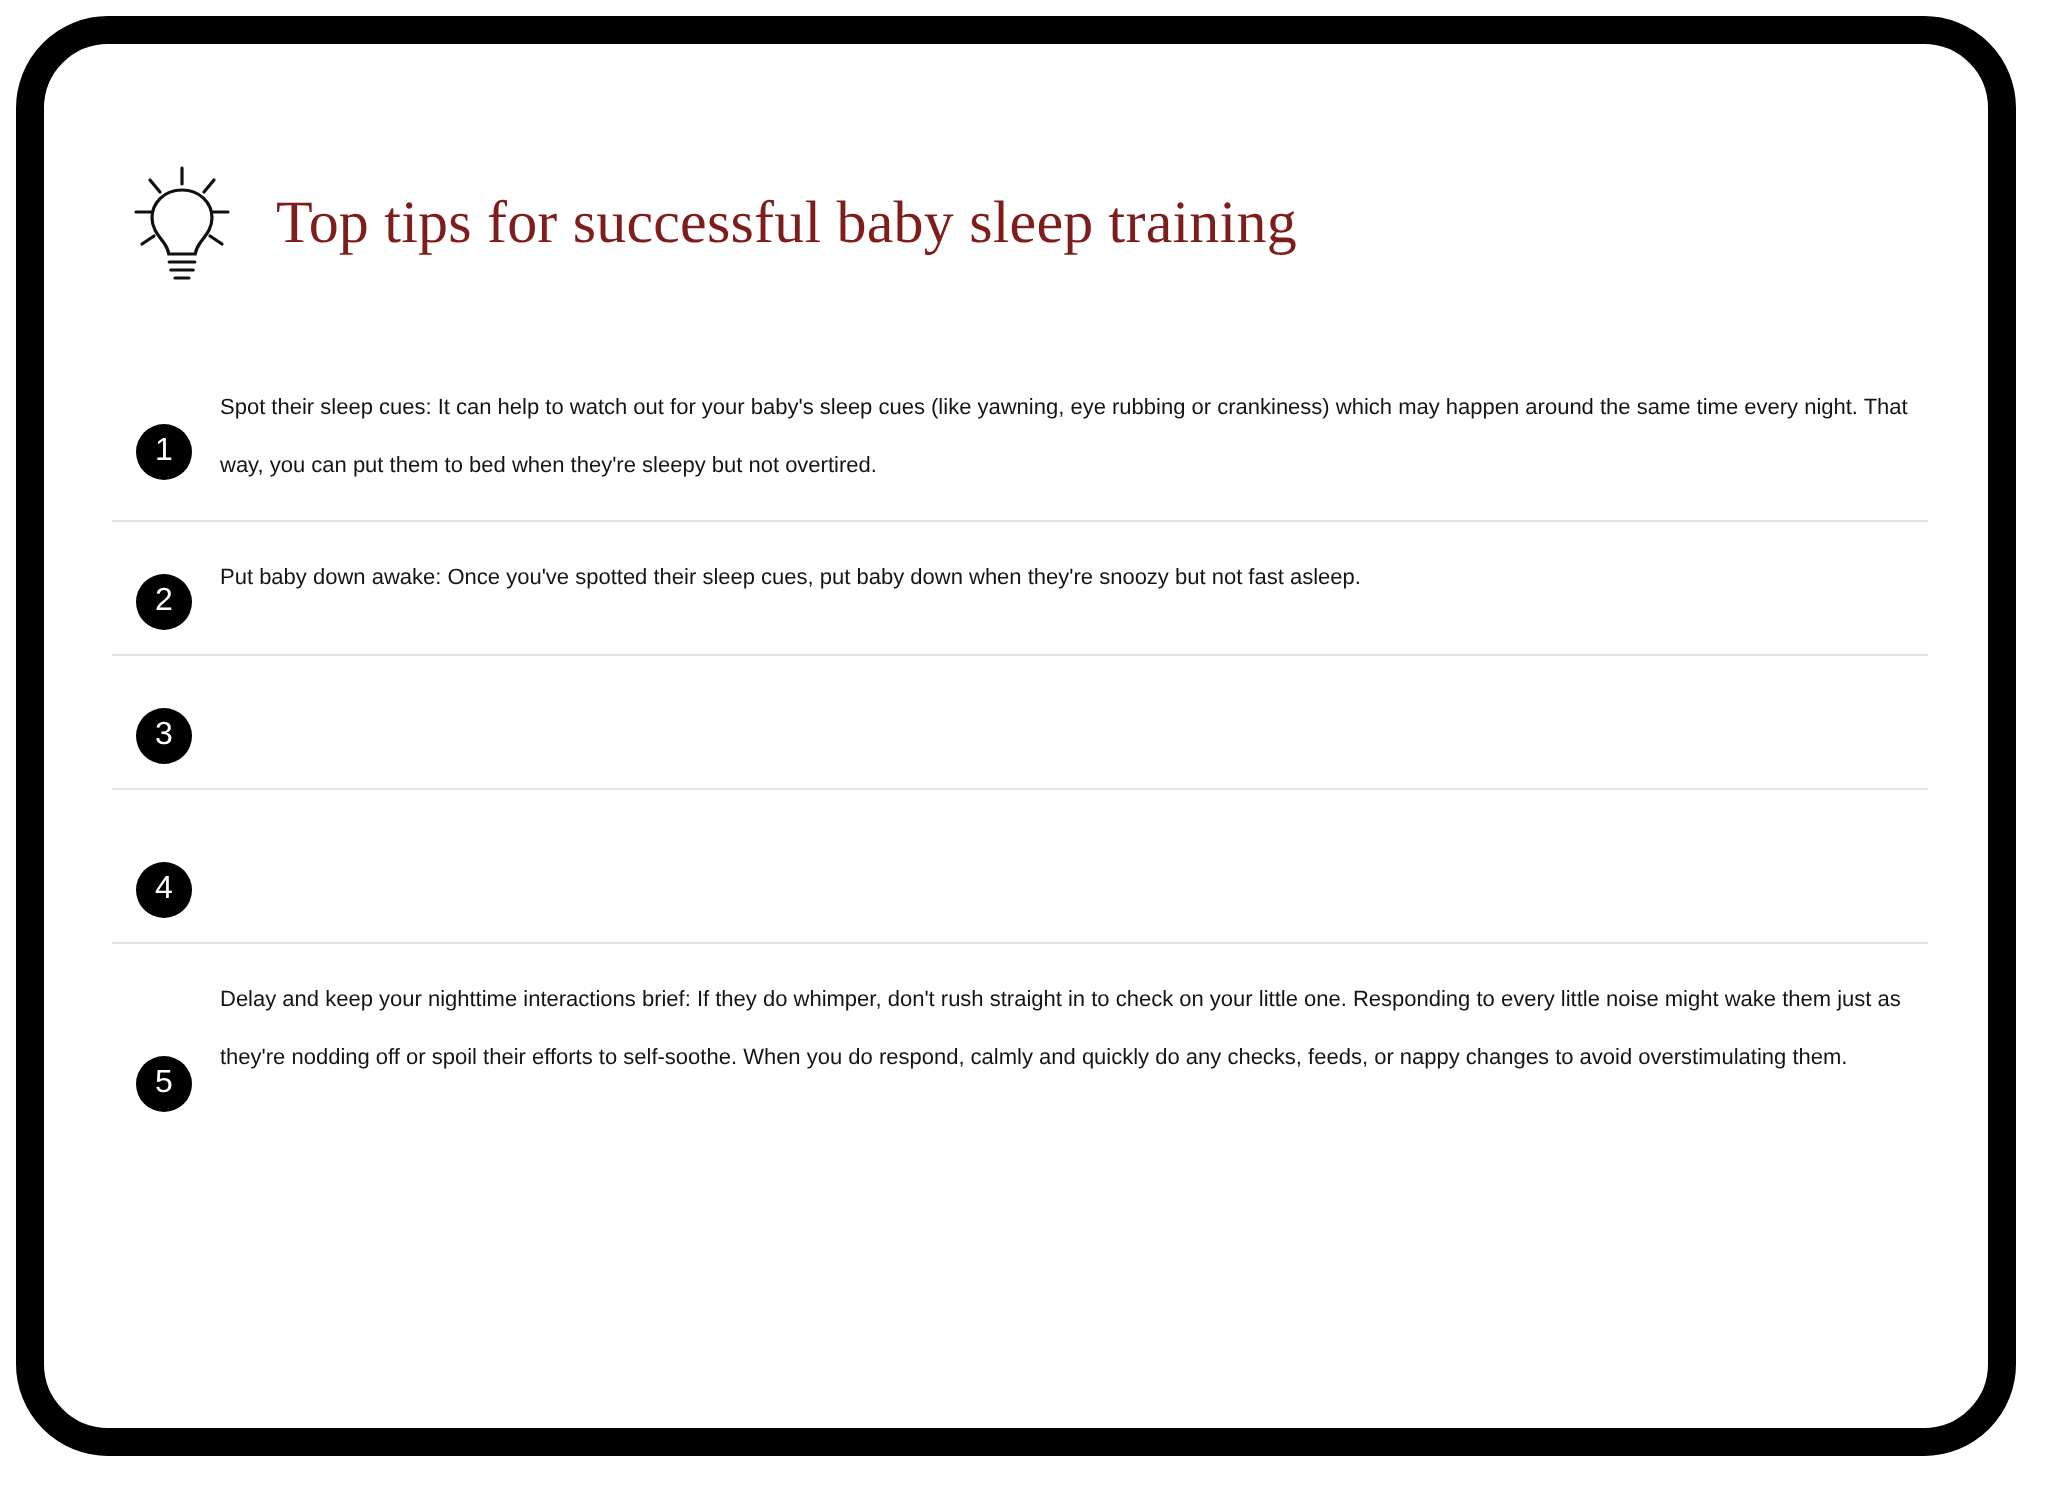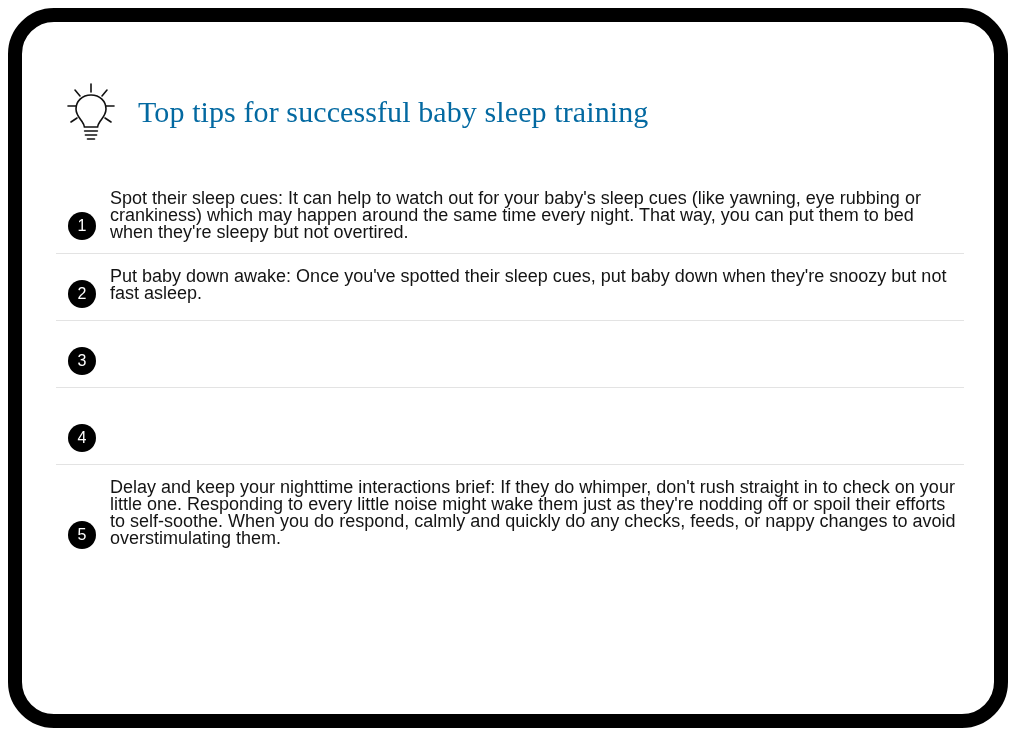--- a/index.html
+++ b/index.html
@@ -45,21 +45,21 @@
 
   .bulb-icon {
     width: 58px;
     height: 68px;
     flex: 0 0 auto;
   }
 
   .title {
     font-family: "Liberation Serif", serif;
     font-size: 30px;
-    color: #0369a1;
+    color: #7f1d1d;
     letter-spacing: 0.1px;
     white-space: nowrap;
   }
 
   .tips {
     margin-top: 44px;
     padding: 0 0 0 4px;
   }
 
   .tip-row {
@@ -87,22 +87,22 @@
     font-family: "Liberation Sans", sans-serif;
     margin-top: 20px;
     margin-left: 12px;
   }
   .tip-row.two .tip-num { margin-top: 12px; }
   .tip-row.three .tip-num { margin-top: 22px; }
   .tip-row.four .tip-num { margin-top: 42px; }
 
   .tip-text {
     flex: 1 1 auto;
-    font-size: 18px;
-    line-height: 17px;
+    font-size: 11px;
+    line-height: 29px;
     color: #141414;
     padding-right: 4px;
   }
 </style>
 </head>
 <body>
 
 <div class="card">
   <div class="card-inner">
 

